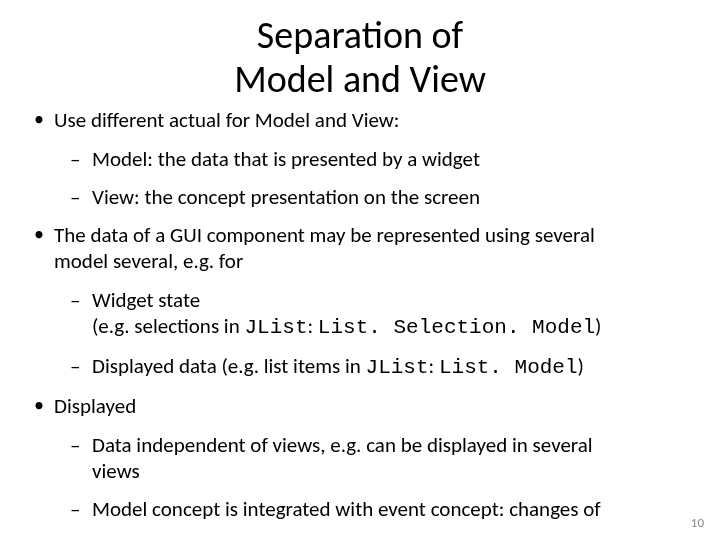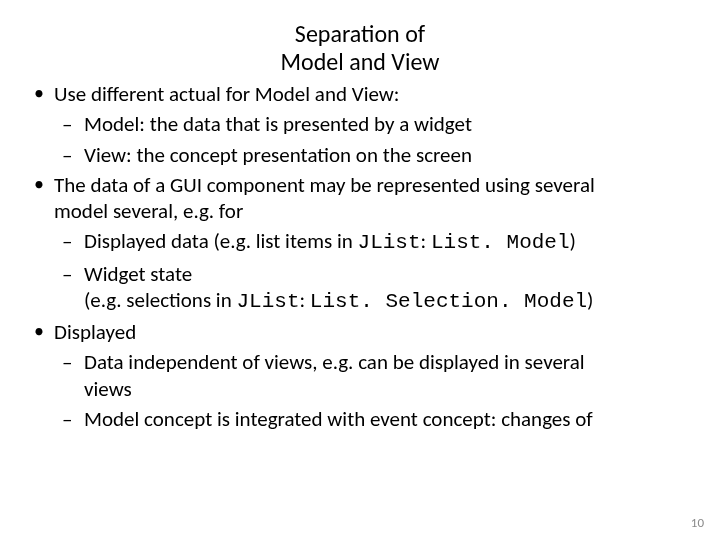--- a/index.html
+++ b/index.html
@@ -14,23 +14,23 @@
     overflow: hidden;
   }
   .slide {
     width: 720px;
     height: 540px;
     position: relative;
     box-sizing: border-box;
   }
   .title {
     text-align: center;
-    font-size: 24px;
+    font-size: 38px;
     line-height: 1.15;
-    padding-top: 20px;
+    padding-top: 14px;
     padding-bottom: 6px;
     font-weight: 400;
   }
   .body {
     padding: 0 28px 0 28px;
     font-size: 21px;
     line-height: 1.25;
   }
   ul.lvl1 {
     list-style: none;
@@ -51,21 +51,21 @@
     line-height: 1.25;
   }
   ul.lvl2 {
     list-style: none;
     margin: 0;
     padding: 0;
   }
   ul.lvl2 > li {
     position: relative;
     padding-left: 26px;
-    margin: 4px;
+    margin: 12px;
   }
   ul.lvl2 > li::before {
     content: "–";
     position: absolute;
     left: 4px;
     top: 0;
     font-size: 21px;
     line-height: 1.25;
   }
   .mono {
@@ -99,25 +99,25 @@
           <li><span>Model: the data that is presented by a widget</span></li>
           <li><span>View: the concept presentation on the screen</span></li>
         </ul>
       </li>
 
       <li>
         <span>The data of a GUI component may be represented using several</span><br>
         <span>model several, e.g. for</span>
         <ul class="lvl2">
           <li>
-            <span>Displayed data (e.g. list items in </span><span class="mono">JList</span><span>: </span><span class="mono">List. Model</span><span>)</span>
+            <span>Widget state</span><br>
+            <span>(e.g. selections in </span><span class="mono">JList</span><span>: </span><span class="mono">List. Selection. Model</span><span>)</span>
           </li>
           <li>
-            <span>Widget state</span><br>
-            <span>(e.g. selections in </span><span class="mono">JList</span><span>: </span><span class="mono">List. Selection. Model</span><span>)</span>
+            <span>Displayed data (e.g. list items in </span><span class="mono">JList</span><span>: </span><span class="mono">List. Model</span><span>)</span>
           </li>
         </ul>
       </li>
 
       <li>
         <span>Displayed</span>
         <ul class="lvl2">
           <li>
             <span>Data independent of views, e.g. can be displayed in several</span><br>
             <span>views</span>

